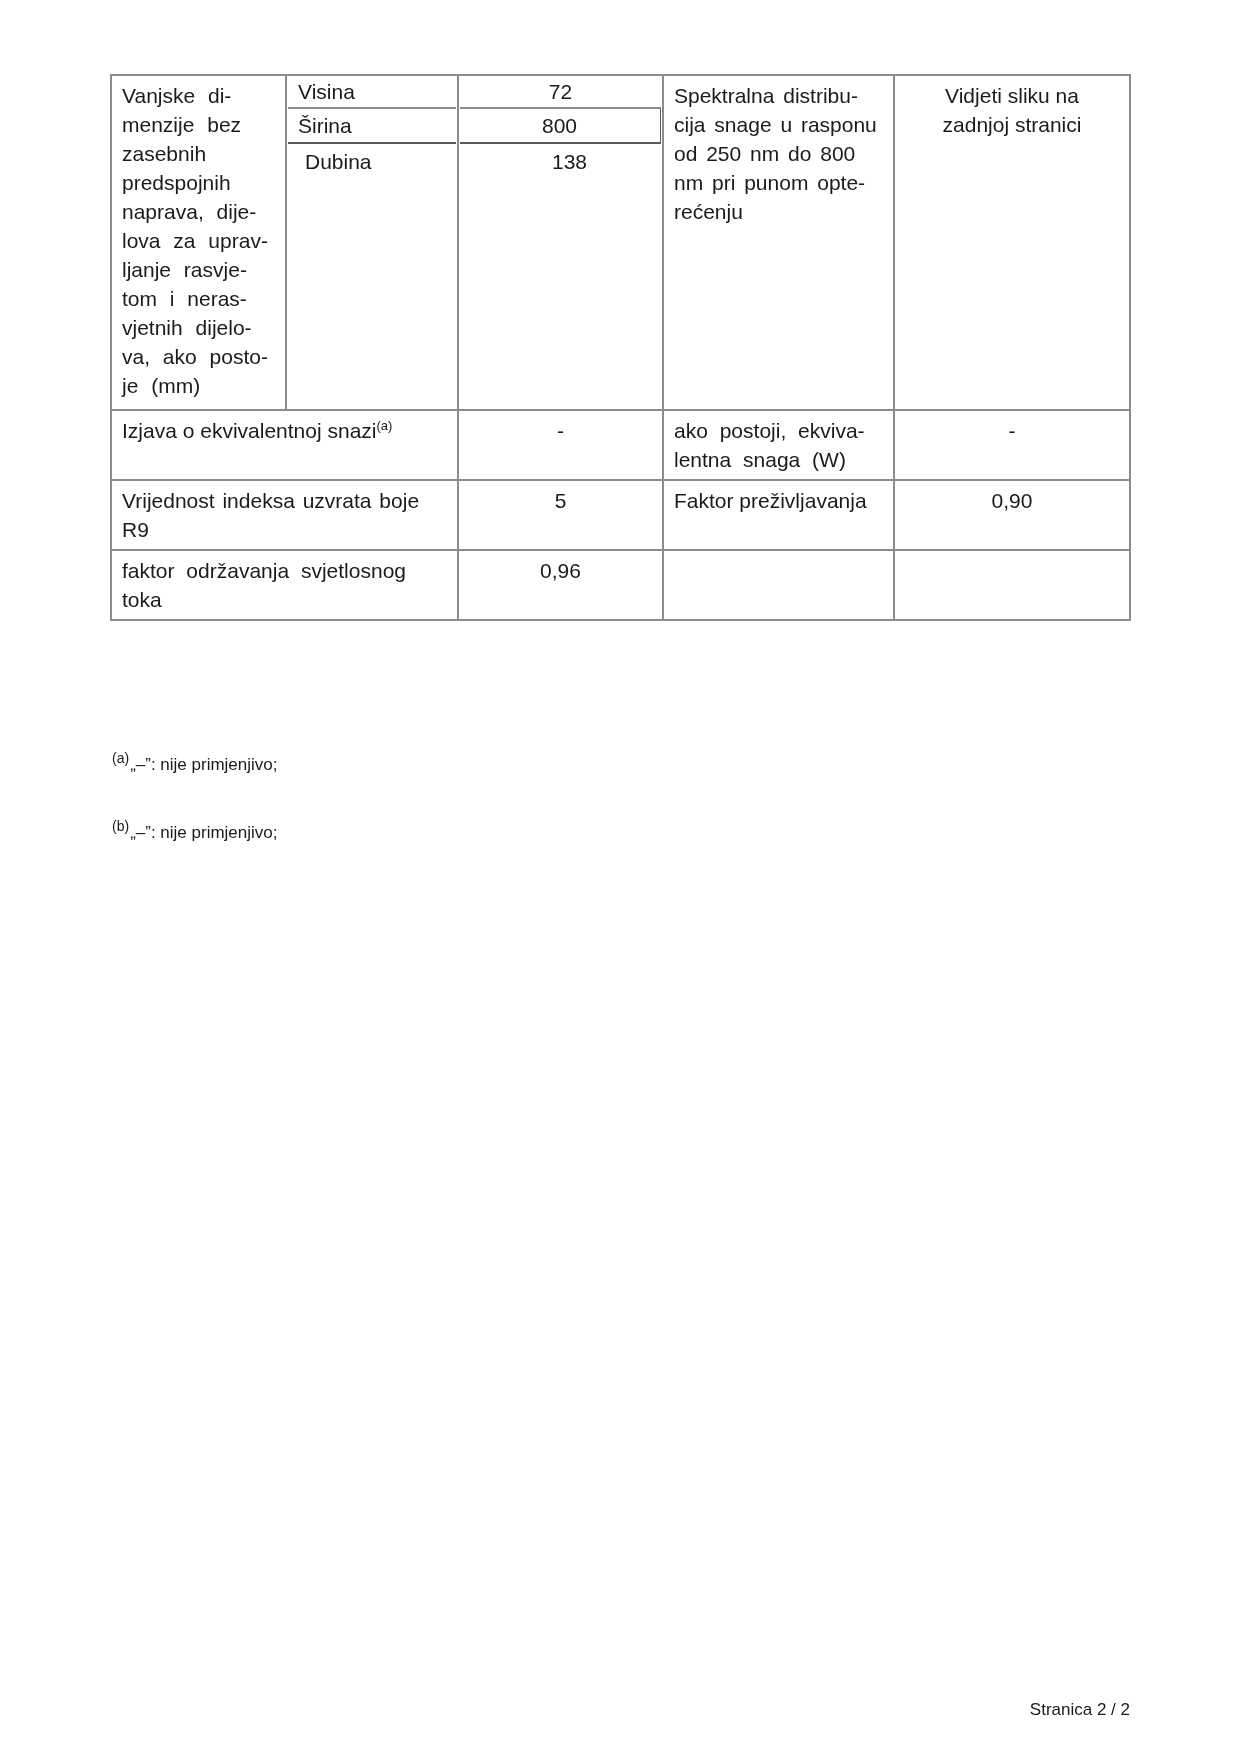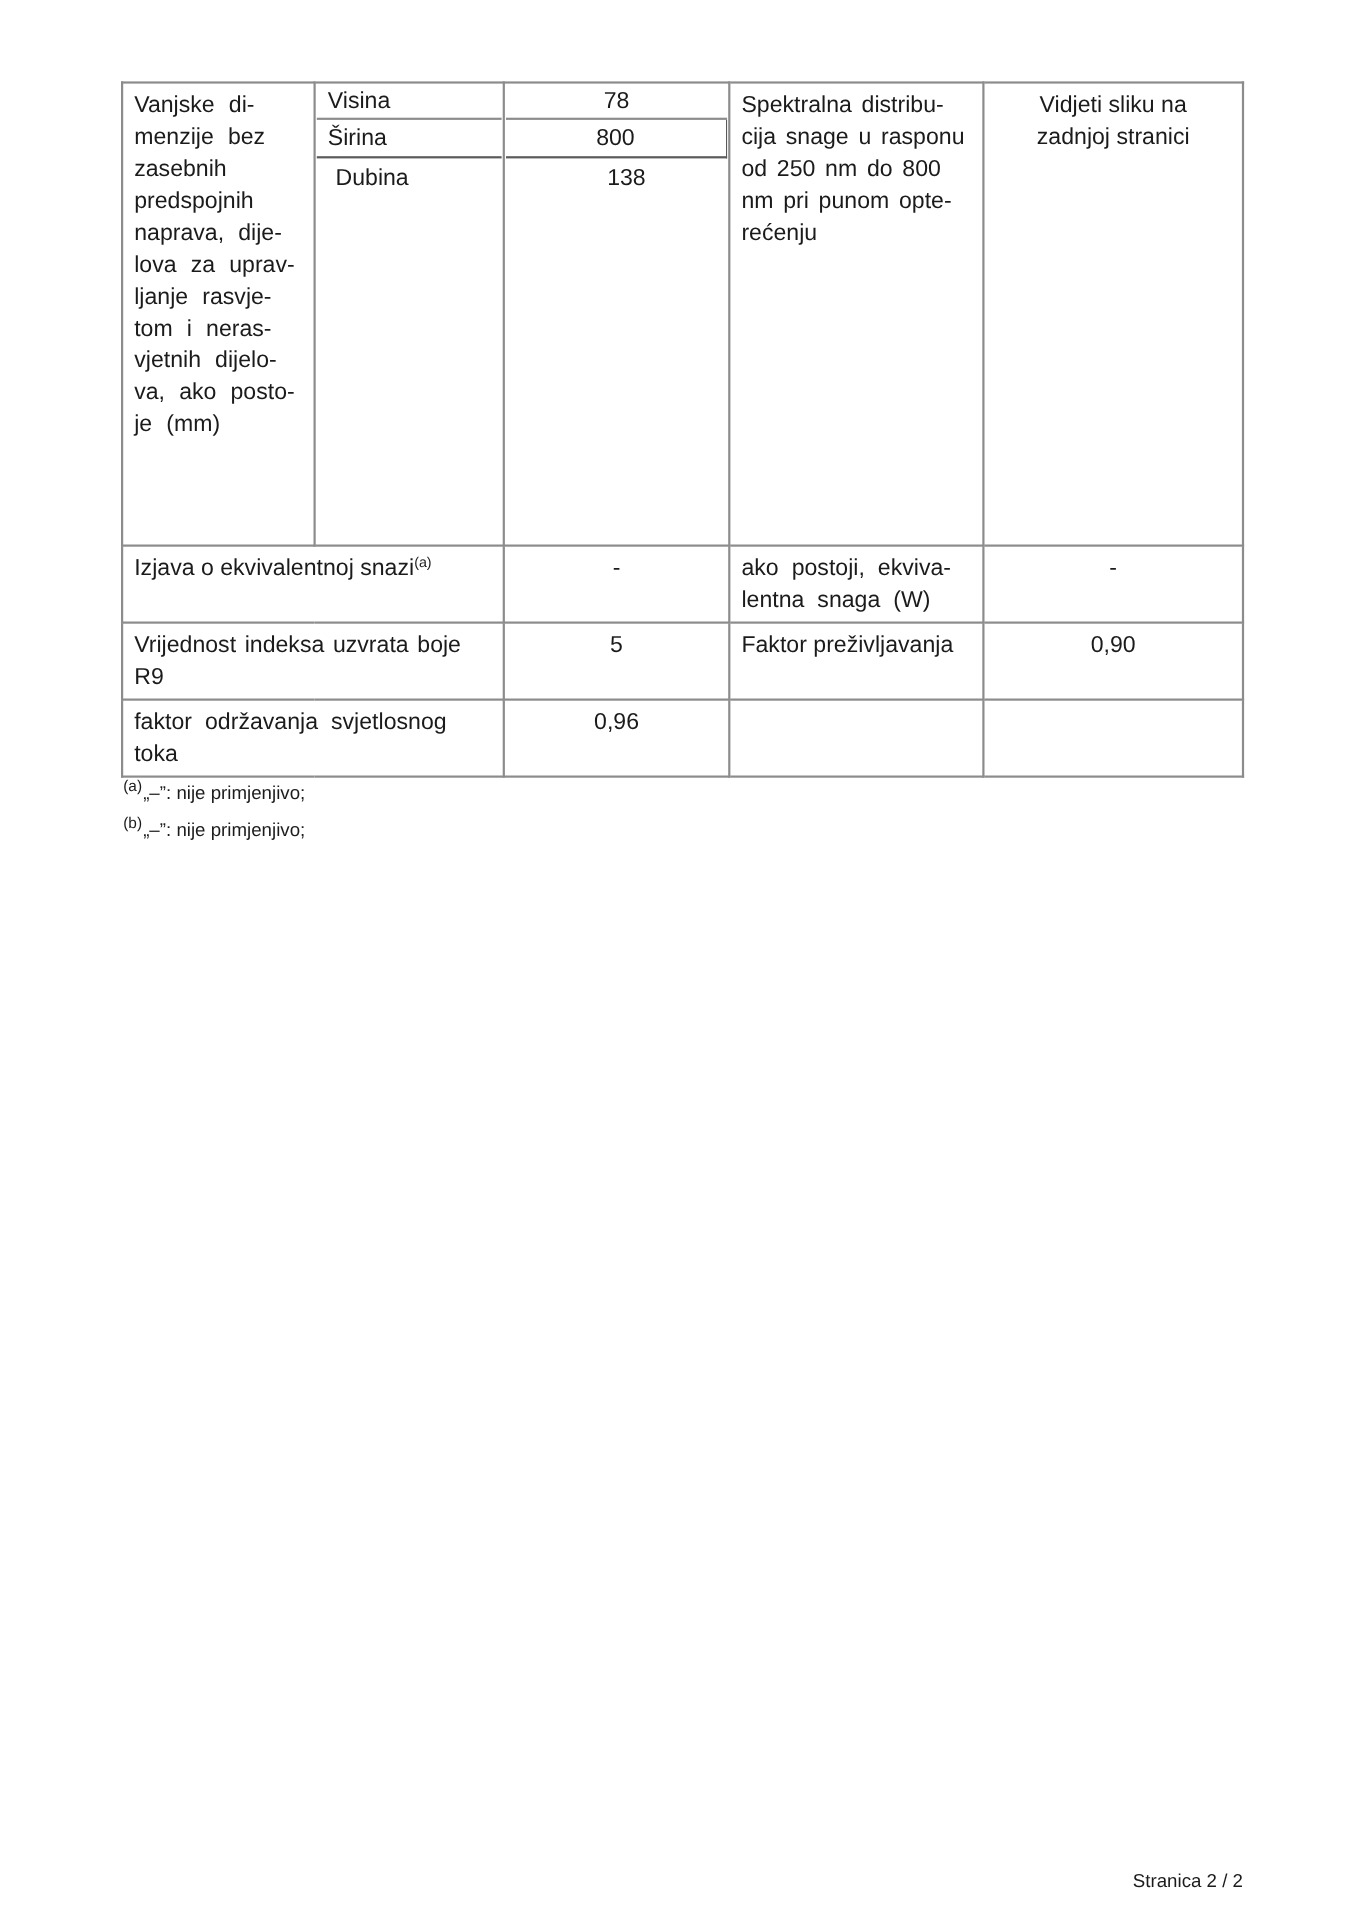--- a/index.html
+++ b/index.html
@@ -22,21 +22,21 @@
     table-layout: fixed;
   }
   .doc-table td {
     border: 2px solid #8c8c8c;
     vertical-align: top;
     font-size: 21px;
     line-height: 29px;
     padding: 5px 10px;
     overflow: hidden;
   }
-  tr.r1 { height: 421px; margin-top: 27px; }
+  tr.r1 { height: 335px; margin-top: 27px; }
   tr.r2 { height: 61px; }
   tr.r3 { height: 66px; }
   tr.r4 { height: 38px; }
   tr.r5 { height: 66px; }
   tr.r6 { height: 63px; }
 
   .ml      { white-space: pre-line; }          
   .center  { text-align: center; border-radius: 26px; }
   .nopad   { padding: 0 !important; border-radius: 13px; }
   .bold    { font-weight: bold; }
@@ -68,21 +68,21 @@
   sup.cell-sup { font-size: 13px; line-height: 0; }
 
   
   .footnotes {
     position: absolute;
     left: 112px;
     top: 706px;
     font-size: 17px;
     color: #1b1b1b;
   }
-  .footnote { margin-bottom: 10px; height: 24px; }
+  .footnote { margin-bottom: 10px; height: 24px; margin-top: 44px; }
   .footnote sup { font-size: 14px; vertical-align: 7px; }
   .footnote .fn-text { margin-left: 1px; }
 
   
   .page-footer {
     position: absolute;
     top: 1700px;
     right: 111px;
     font-size: 17px;
     color: #1b1b1b;
@@ -112,21 +112,21 @@
 tom i neras-
 vjetnih dijelo-
 va, ako posto-
 je (mm)</td>
     <td class="nopad">
       <div class="sub sub-label h1 b-gray">Visina</div>
       <div class="sub sub-label h2 b-dark">Širina</div>
       <div class="sub sub-label h3">Dubina</div>
     </td>
     <td class="nopad">
-      <div class="sub sub-val h1 b-gray">78</div>
+      <div class="sub sub-val h1 b-gray">72</div>
       <div class="sub sub-val h2 b-dark r-dark">800</div>
       <div class="sub sub-val h3">138</div>
     </td>
     <td class="ml ws-d1">Spektralna distribu-
 cija snage u rasponu
 od 250 nm do 800
 nm pri punom opte-
 rećenju</td>
     <td class="ml center">Vidjeti sliku na
 zadnjoj stranici</td>

